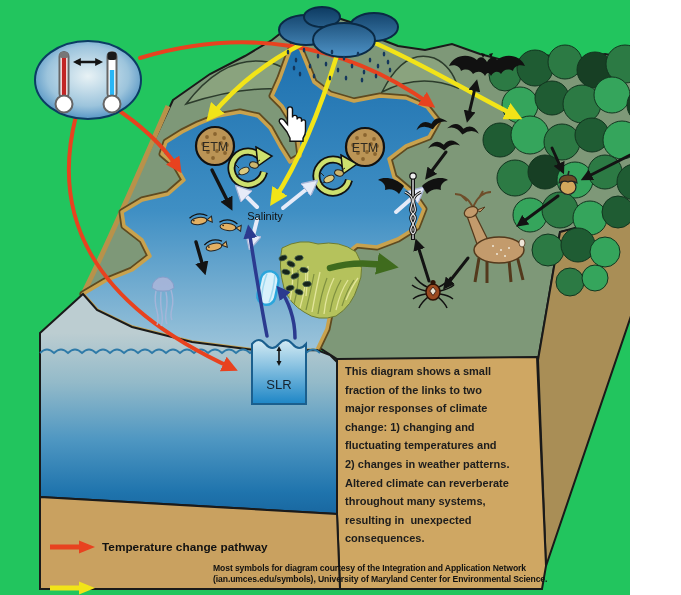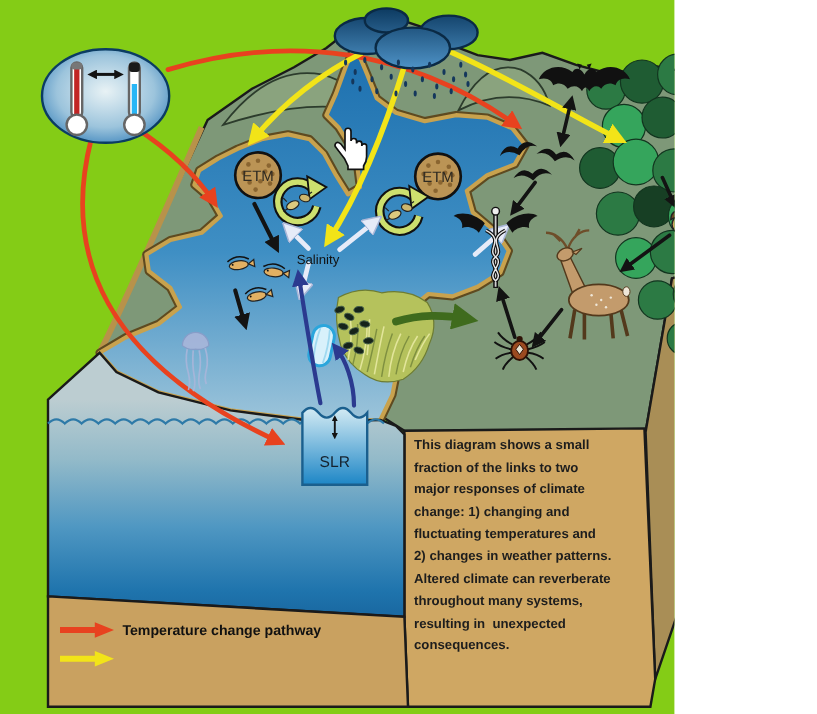--- a/index.html
+++ b/index.html
@@ -1,26 +1,26 @@
 <!DOCTYPE html>
 <html><head>
 <meta charset="utf-8">
 <style>
   html,body{margin:0;padding:0;background:#fff;}
-  .canvas{position:relative;width:562px;height:595px;background:#84cc16;overflow:hidden;
+  .canvas{position:relative;width:630px;height:595px;background:#22c55e;overflow:hidden;
           font-family:"Liberation Sans",sans-serif;}
   .canvas svg.art{position:absolute;left:0;top:0;}
   .desc{position:absolute;left:345px;top:362px;width:275px;
         font-size:11px;line-height:18.6px;font-weight:bold;color:#1d1d1d;
         white-space:pre;letter-spacing:0px;}
   .credit{position:absolute;left:213px;top:563px;width:340px;
           font-size:8.6px;line-height:1.25;font-weight:bold;color:#111;
           white-space:pre;letter-spacing:-0.1px;}
   .legend{position:absolute;left:50px;top:513px;}
-  .legend-row{display:flex;align-items:center;height:24px;}
+  .legend-row{display:flex;align-items:flex-end;height:24px;margin-top:17px;}
   .legend-row svg{display:block;margin-right:6px;}
   .legend-label{font-size:11.8px;font-weight:bold;color:#111;}
   text{font-family:"Liberation Sans",sans-serif;}
 </style>
 </head>
 <body>
 
 <div class="canvas">
 
 <svg class="art" width="681" height="595" viewBox="0 0 681 595">
@@ -397,20 +397,22 @@
 fraction of the links to two
 major responses of climate
 change: 1) changing and
 fluctuating temperatures and
 2) changes in weather patterns.
 Altered climate can reverberate
 throughout many systems,
 resulting in  unexpected
 consequences.</div>
 
+<div class="credit">Most symbols for diagram courtesy of the Integration and Application Network
+(ian.umces.edu/symbols), University of Maryland Center for Environmental Science.</div>
 
 <div class="legend">
   <div class="legend-row">
     <svg width="46" height="14" viewBox="0 0 46 14">
       <polygon points="0,4.5 29,4.5 29,0.5 45,7 29,13.5 29,9.5 0,9.5" fill="#e8421f"></polygon>
     </svg>
     <span class="legend-label">Temperature change pathway</span>
   </div>
   <div class="legend-row">
     <svg width="46" height="14" viewBox="0 0 46 14">

